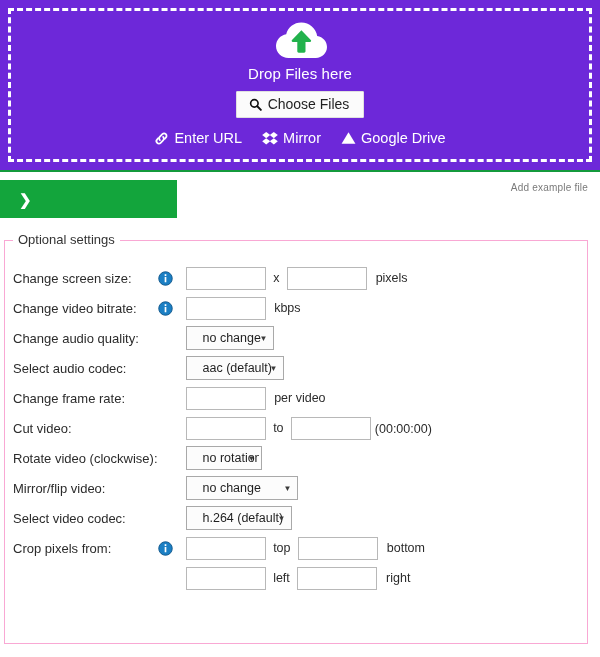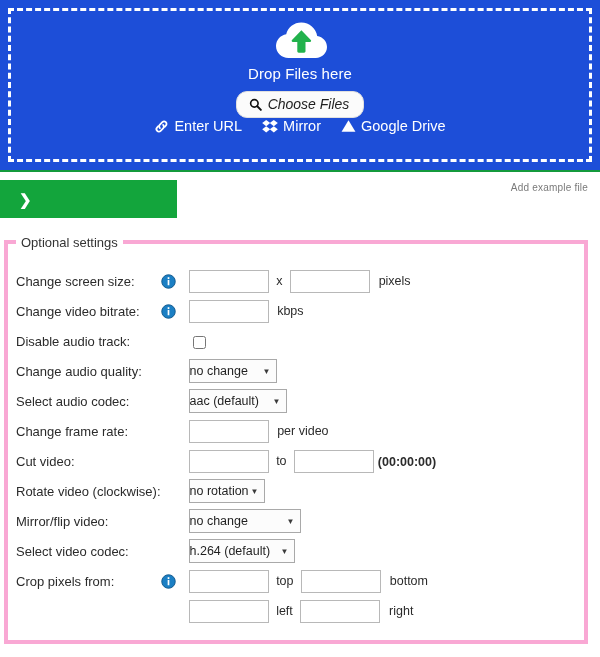--- a/index.html
+++ b/index.html
@@ -9,21 +9,21 @@
     background: #ffffff;
     font-family: "Liberation Sans", sans-serif;
     overflow: hidden;
   }
 
   
   .dropzone {
     position: relative;
     width: 600px;
     height: 172px;
-    background: #1d4ed8;
+    background: #6d28d9;
     border-bottom: 2px solid #149a3c;
   }
   .dropzone-inner {
     position: absolute;
     left: 8px; top: 8px; right: 8px; bottom: 8px;
     border: 3px dashed #ffffff;
     display: flex;
     flex-direction: column;
     align-items: center;
     justify-content: flex-start;
@@ -40,26 +40,26 @@
     margin-top: 9px;
     background: #fbfbfb;
     border: 1px solid #e0e0e0;
     color: #1f1f1f;
     font-size: 14px;
     padding: 4px 14px 5px 12px;
     cursor: pointer;
     display: inline-flex;
     align-items: center;
     gap: 6px;
-    border-radius: 11px;
+    border-radius: 1px;
     font-family: "Liberation Sans", sans-serif;
-    font-style: italic;
   }
   .choose-files-btn .magnifier { width: 13px; height: 13px; display:block; }
   .source-links {
+    margin-top: 12px;
     display: flex;
     align-items: center;
     gap: 20px;
   }
   .source-link {
     color: #ffffff;
     font-size: 14.5px;
     display: inline-flex;
     align-items: center;
     gap: 5px;
@@ -99,21 +99,21 @@
     font-size: 10px;
     color: #7a7a7a;
     cursor: pointer;
     letter-spacing: .2px;
   }
 
   
   .settings {
     position: relative;
     margin: 0 12px 0 4px;
-    border: 4px solid #f9a8d4;
+    border: 1px solid #f9a8d4;
     padding: 10px 0 14px 0;
     min-height: 404px;
   }
   .settings-legend {
     position: absolute;
     top: -9px;
     left: 8px;
     background: #ffffff;
     padding: 0 5px;
     font-size: 13px;
@@ -145,30 +145,30 @@
     background: #ffffff;
     font-size: 12px;
     font-family: "Liberation Sans", sans-serif;
     padding: 1px 3px;
     vertical-align: middle;
     border-radius: 0;
   }
 
   .unit { font-size: 12.5px; color: #2b2b2b; padding: 0 5px; vertical-align: middle; }
   .unit.tight { padding: 0 4px 0 4px; }
-  .unit.nospace { padding: 0 0 0 0; font-weight: bold; }
+  .unit.nospace { padding: 0 0 0 0; }
 
   select.sel {
     height: 24px;
     border: 1px solid #a9a9a9;
     background: #fcfcfc;
     font-size: 12.5px;
     font-family: "Liberation Sans", sans-serif;
     color: #1f1f1f;
-    padding: 1px 2px 1px 0;
+    padding: 1px 2px 1px 16px;
     vertical-align: middle;
     border-radius: 0;
     -webkit-appearance: none;
     appearance: none;
   }
   .sel-wrap { position: relative; display: inline-block; vertical-align: middle; }
   .sel-wrap::after {
     content: "\25BC";
     position: absolute;
     right: 6px; top: 50%;
@@ -295,27 +295,20 @@
               <rect x="7.1" y="3.4" width="1.8" height="2" fill="#ffffff"></rect>
             </svg>
           </span>
         </td>
         <td class="field-cell">
           <input class="txt" type="text" value="" style="">
           <span class="unit">kbps</span>
         </td>
       </tr>
 
-      <tr>
-        <td class="label-cell">Disable audio track:</td>
-        <td class="info-cell"></td>
-        <td class="field-cell">
-          <input class="chk" type="checkbox" style="">
-        </td>
-      </tr>
 
       <tr>
         <td class="label-cell">Change audio quality:</td>
         <td class="info-cell"></td>
         <td class="field-cell">
           <span class="sel-wrap">
             <select class="sel w-audio-quality">
               <option>no change</option>
             </select>
           </span>

